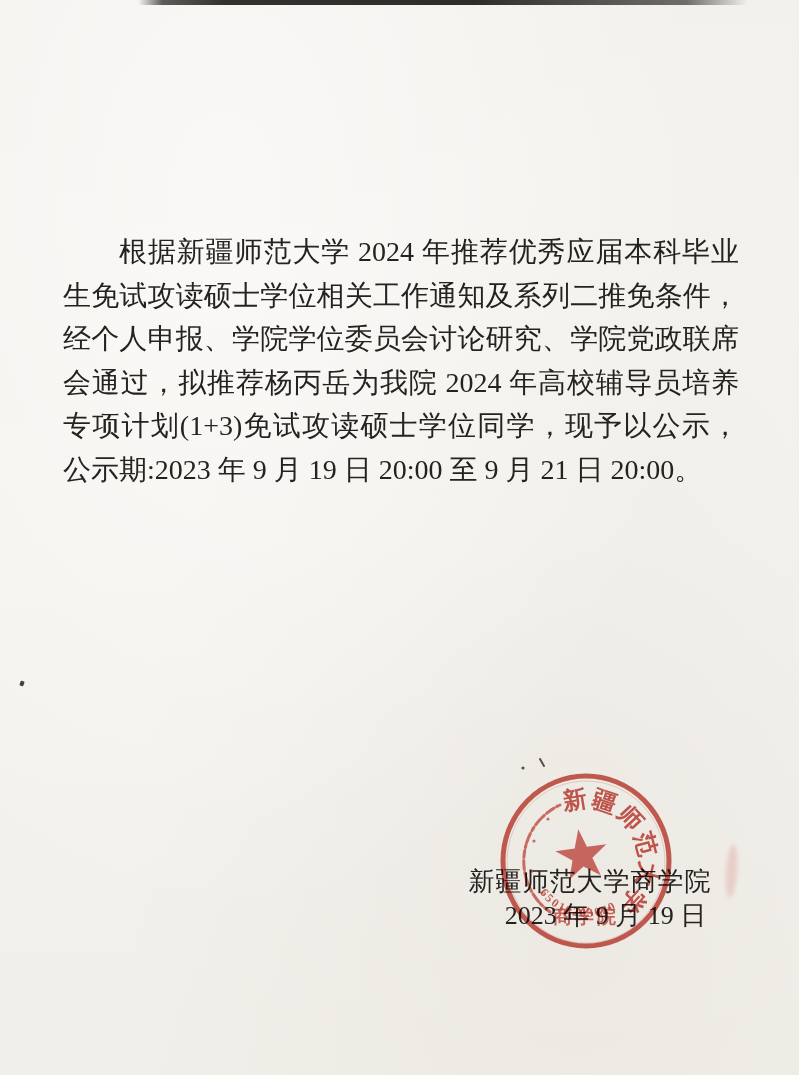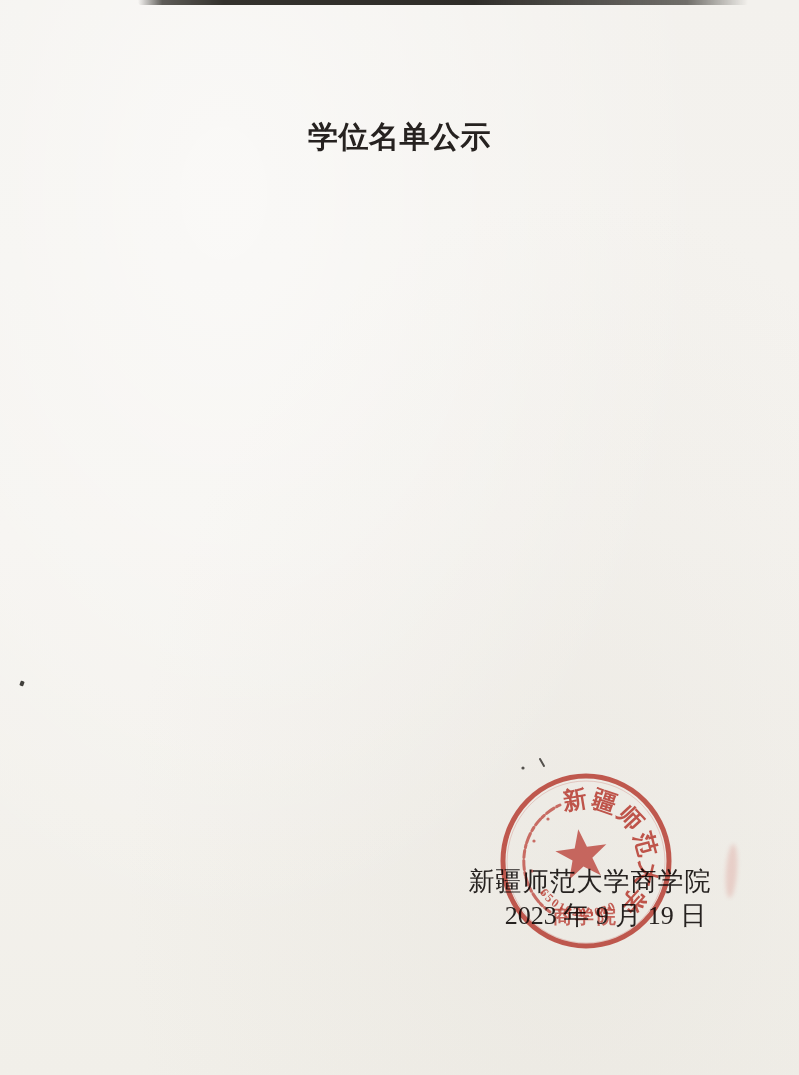--- a/index.html
+++ b/index.html
@@ -83,24 +83,24 @@
 </style>
 </head>
 <body>
 
 <div class="page">
 
   <div class="scan-edge-top"></div>
   <div class="speck"></div>
 
   <h1 class="title">
-    <span class="title-line">学位名单公示</span>
   </h1>
 
   <div class="body-text">
+    <p>根据新疆师范大学 2024 年推荐优秀应届本科毕业生免试攻读硕士学位相关工作通知及系列二推免条件，经个人申报、学院学位委员会讨论研究、学院党政联席会通过，拟推荐杨丙岳为我院 2024 年高校辅导员培养专项计划(1+3)免试攻读硕士学位同学，现予以公示，公示期:2023 年 9 月 19 日 20:00 至 9 月 21 日 20:00。</p>
   </div>
 
   <div class="pen-mark">
     <svg width="32" height="18" viewBox="0 0 32 18">
       <circle cx="5" cy="12" r="1.6" fill="#3a3733"></circle>
       <path d="M 22 3 L 26 10" stroke="#3a3733" stroke-width="2" stroke-linecap="round" fill="none"></path>
     </svg>
   </div>
 
   <div class="sig-org">新疆师范大学商学院</div>

